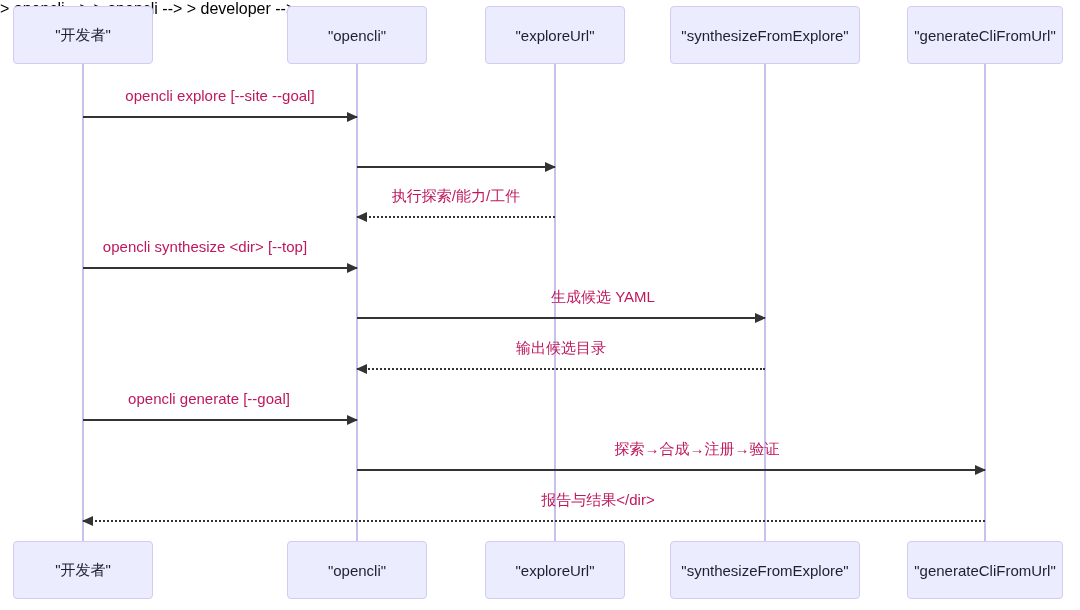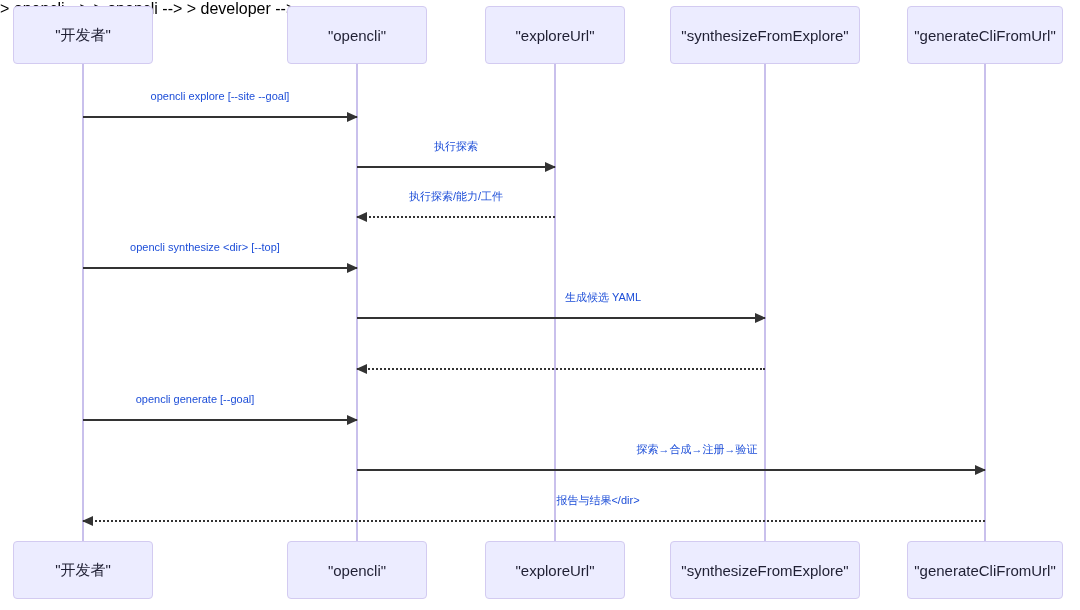--- a/index.html
+++ b/index.html
@@ -25,21 +25,21 @@
     box-sizing:border-box;
     font-size:15px;color:#1f1f33;
     white-space:nowrap;
   }
   .actor.top{top:6px;}
   .actor.bottom{top:541px;}
   .msg-label{
     position:absolute;
     height:20px;line-height:20px;
     text-align:center;
-    font-size:11px;color:#1d4ed8;
+    font-size:15px;color:#be185d;
     white-space:nowrap;
   }
   .msg-line{
     position:absolute;height:0;
   }
   .msg-line.solid{border-top:2px solid #333333;}
   .msg-line.dotted{border-top:2px dotted #333333;}
   .head{
     position:absolute;top:-6px;
     width:0;height:0;
@@ -95,21 +95,20 @@
       <span>"generateCliFromUrl"</span>
     </div>
 
   
   <div class="msg-label" style="left:83px;top:86px;width:274px">opencli explore [--site --goal]</div>
   <div class="msg-line solid" style="left:83px;top:116px;width:274px">
       <i class="head right"></i>
     </div>
 
   
-  <div class="msg-label" style="left:357px;top:136px;width:198px">执行探索</div>
   <div class="msg-line solid" style="left:357px;top:166px;width:198px">
       <i class="head right"></i>
     </div>
 
   &gt; opencli --&gt;
   <div class="msg-label" style="left:357px;top:186px;width:198px">执行探索/能力/工件</div>
   <div class="msg-line dotted" style="left:357px;top:216px;width:198px">
       <i class="head left"></i>
     </div>
 
@@ -119,26 +118,27 @@
       <i class="head right"></i>
     </div>
 
   
   <div class="msg-label" style="left:357px;top:287px;width:492px">生成候选 YAML</div>
   <div class="msg-line solid" style="left:357px;top:317px;width:408px">
       <i class="head right"></i>
     </div>
 
   &gt; opencli --&gt;
+  <div class="msg-label" style="left:357px;top:338px;width:408px">输出候选目录</div>
   <div class="msg-line dotted" style="left:357px;top:368px;width:408px">
       <i class="head left"></i>
     </div>
 
   
-  <div class="msg-label" style="left:69px;top:389px;width:252px">opencli generate [--goal]</div>
+  <div class="msg-label" style="left:83px;top:389px;width:252px">opencli generate [--goal]</div>
   <div class="msg-line solid" style="left:83px;top:419px;width:274px">
       <i class="head right"></i>
     </div>
 
   
   <div class="msg-label" style="left:357px;top:439px;width:680px">探索→合成→注册→验证</div>
   <div class="msg-line solid" style="left:357px;top:469px;width:628px">
       <i class="head right"></i>
     </div>
 

